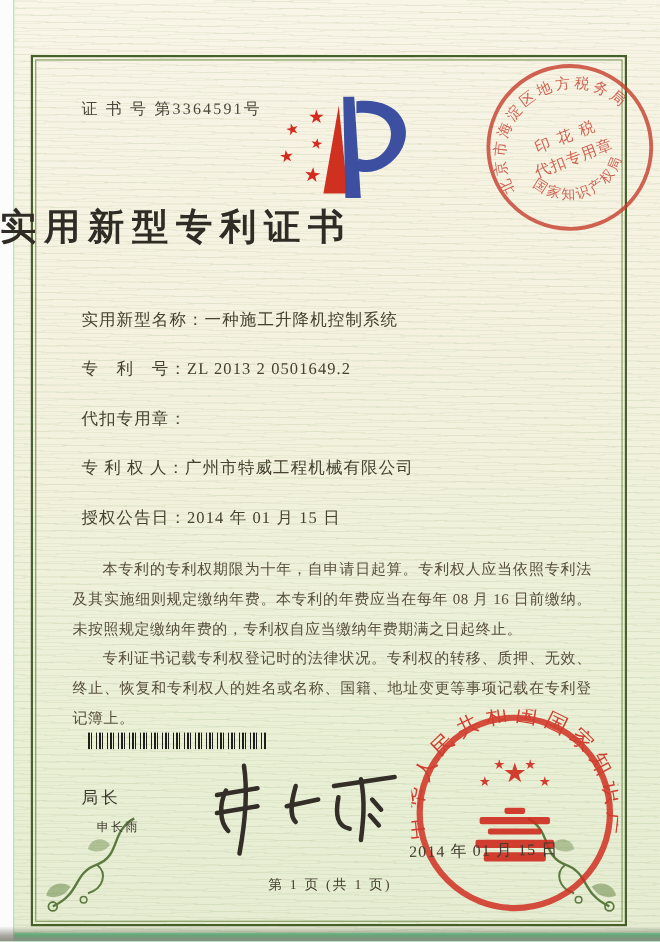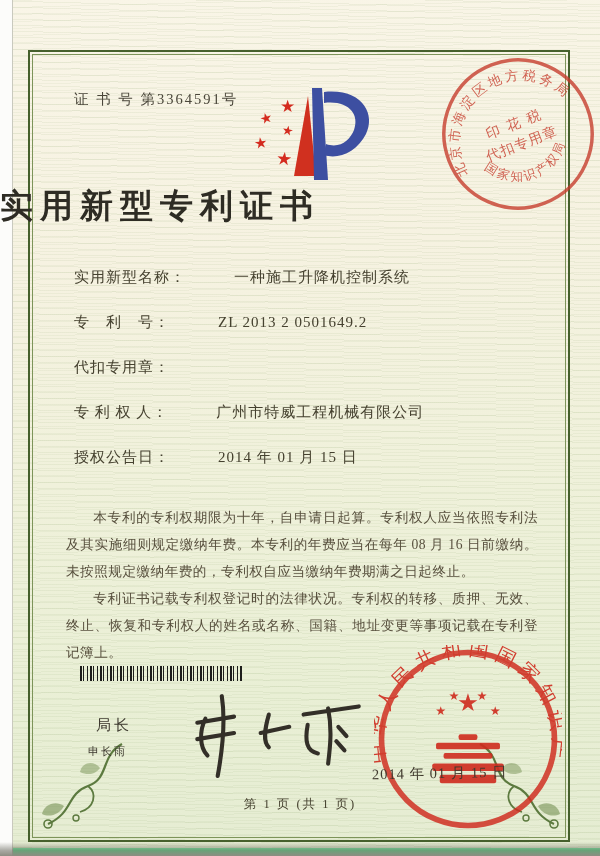--- a/index.html
+++ b/index.html
@@ -29,32 +29,32 @@
   .cert-no{left:74px;top:90px;font-size:14.5px;letter-spacing:2px;color:#4a463a;}
   .title{left:0;right:0;top:184px;text-align:left;font-size:33px;font-weight:600;
     letter-spacing:7px;color:#2e2c24;}
   
   .logo{left:246px;top:84px;width:150px;height:100px;}
   .logo .star{position:absolute;color:#d42b1f;line-height:1;}
   
   .tax-stamp{left:436px;top:52px;width:164px;height:164px;transform:rotate(-21deg);opacity:.78;}
   
   .fields{left:74px;top:255px;width:460px;font-size:15px;color:#45412f;}
-  .field-row{height:45px;display:flex;align-items:center;gap:48px;}
+  .field-row{height:45px;display:flex;align-items:flex-end;}
   .field-row .lbl{white-space:pre;letter-spacing:1px;}
   .field-row .val{letter-spacing:1px;}
   
   .body-text{left:66px;top:504px;width:472px;font-size:13.6px;line-height:27px;
     color:#574f3d;text-align:justify;}
   .body-text p{margin:0;text-indent:2em;letter-spacing:0.5px;}
   
   .barcode{left:80px;top:666px;width:162px;height:15px;
     background:repeating-linear-gradient(90deg,#1e1e1c 0 2px,rgba(0,0,0,0) 2px 3px,#1e1e1c 3px 4px,rgba(0,0,0,0) 4px 7px,#1e1e1c 7px 8px,rgba(0,0,0,0) 8px 10px);}
   
-  .sign-role{left:96px;top:716px;font-size:15px;color:#3c382e;letter-spacing:3px;font-family:"Liberation Sans","DejaVu Sans",sans-serif;}
+  .sign-role{left:74px;top:716px;font-size:15px;color:#3c382e;letter-spacing:3px;font-family:"Liberation Sans","DejaVu Sans",sans-serif;}
   .sign-name{left:88px;top:744px;font-size:11px;color:#3c382e;letter-spacing:2px;font-family:"Liberation Sans","DejaVu Sans",sans-serif;}
   .signature{left:172px;top:688px;width:210px;height:92px;}
   
   .big-seal{left:374px;top:645px;width:188px;height:188px;opacity:.9;}
   .seal-date{left:372px;top:764px;font-size:14.5px;letter-spacing:1px;color:#403a2e;transform:rotate(-1deg);}
   
   .footer{left:0;right:0;top:796px;text-align:center;font-size:12.5px;color:#45412f;letter-spacing:2px;}
   .corner{width:100px;height:100px;}
   .corner-left{left:30px;top:738px;}
   .corner-right{left:472px;top:738px;transform:scaleX(-1);}

